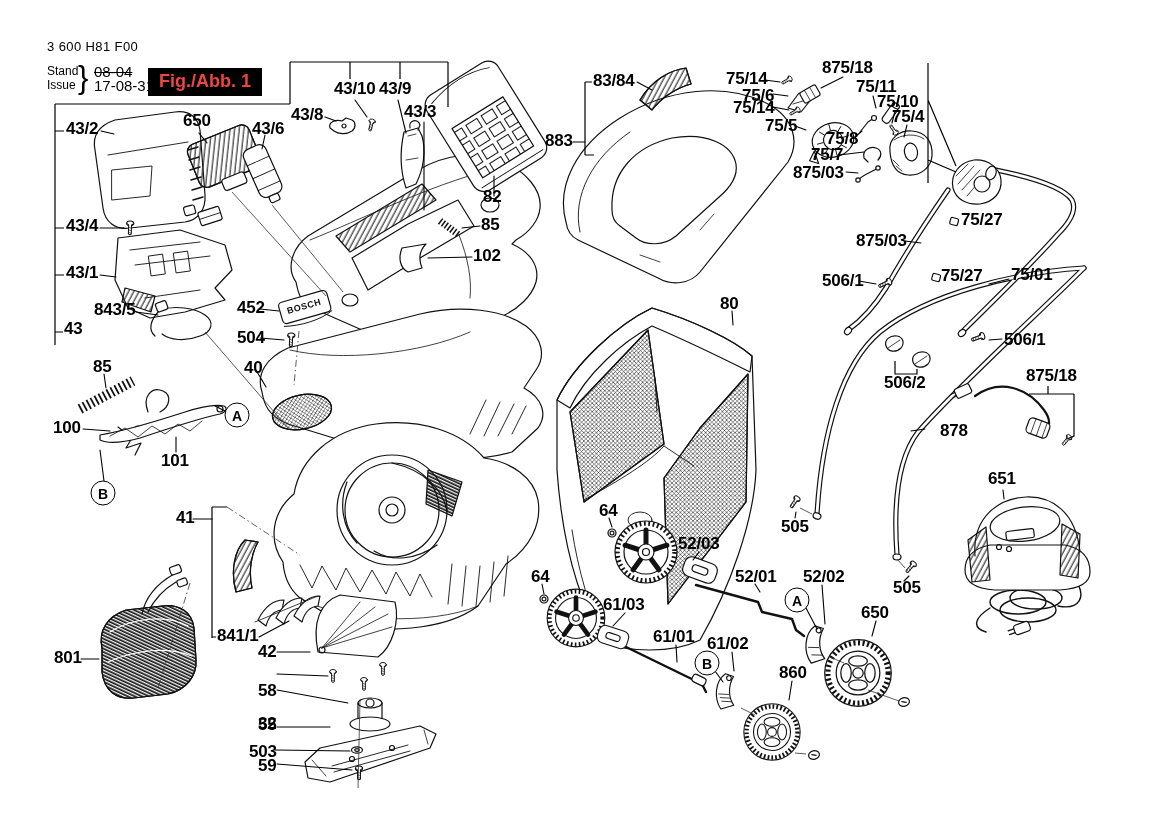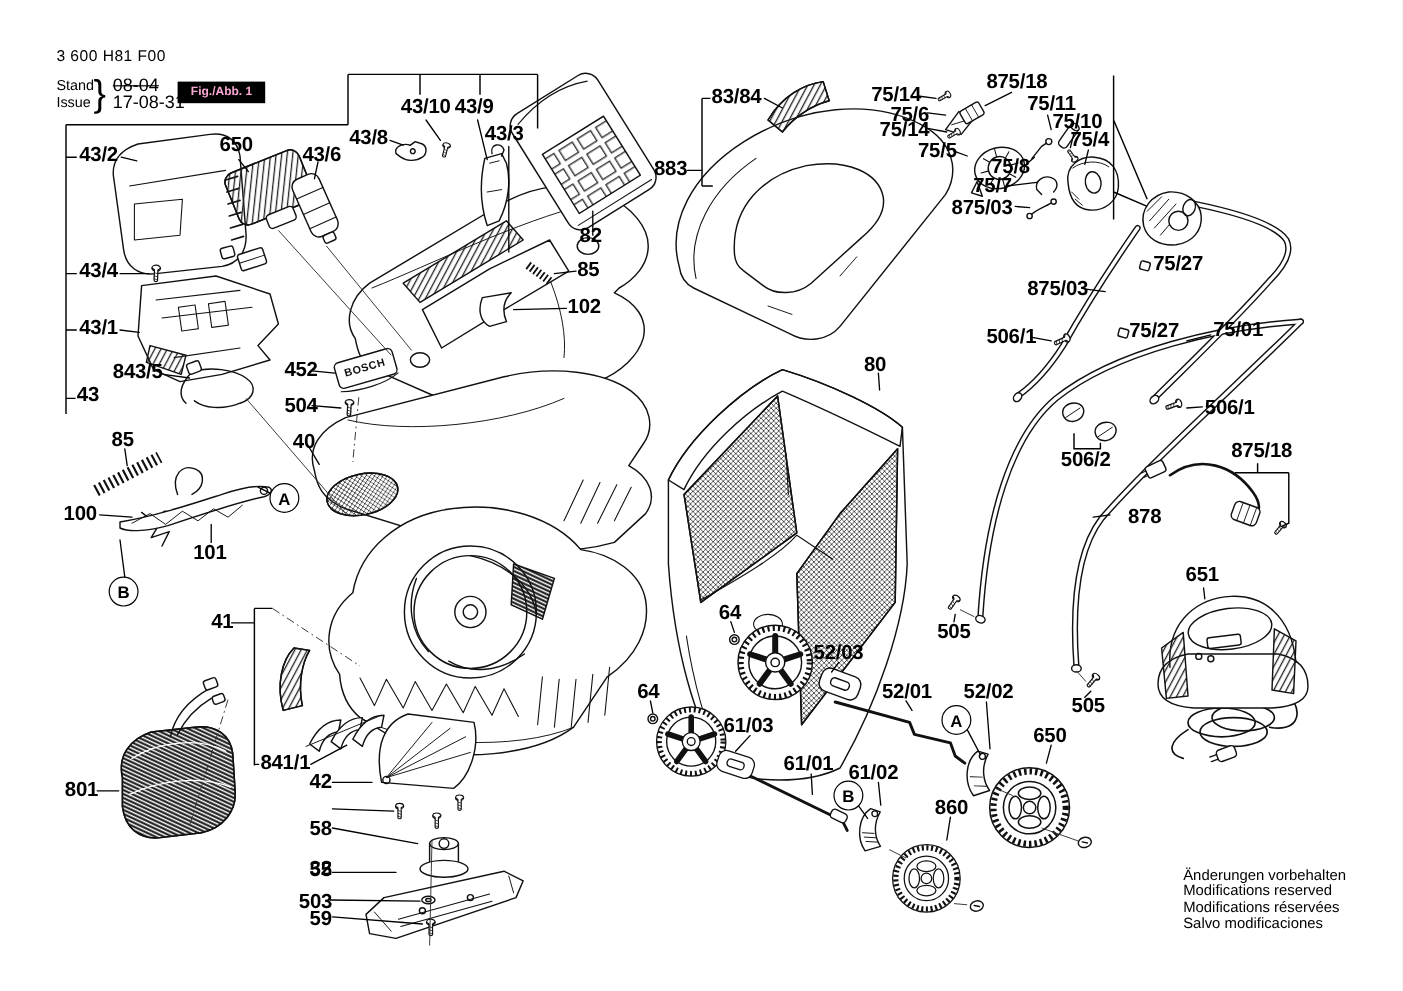--- a/index.html
+++ b/index.html
@@ -9,22 +9,22 @@
   .callout{position:absolute;font-weight:bold;font-size:17px;line-height:15px;white-space:nowrap;
            letter-spacing:-0.2px;}
   .marker{position:absolute;width:23px;height:23px;border:1.7px solid #000;border-radius:50%;
           background:#fff;display:flex;align-items:center;justify-content:center;
           font-weight:bold;font-size:14px;transform:translate(-50%,-50%);}
   .hdr-partnum{position:absolute;left:47px;top:39px;font-size:13px;letter-spacing:.4px;}
   .hdr-standissue{position:absolute;left:47px;top:65px;font-size:12px;line-height:13.5px;}
   .hdr-brace{position:absolute;left:78px;top:60px;font-size:31px;font-weight:300;}
   .hdr-dates{position:absolute;left:94px;top:65px;font-size:15px;line-height:13.5px;}
   .strike{text-decoration:line-through;}
-  .fig-box{position:absolute;left:148px;top:68px;background:#000;color:#f9a8d4;
-           font-weight:bold;font-size:10px;padding:3px 11px 4px 11px;text-align:center;}
+  .fig-box{position:absolute;left:148px;top:68px;background:#000;color:#ef4444;
+           font-weight:bold;font-size:18px;padding:3px 11px 4px 11px;text-align:center;}
   .footer{position:absolute;left:986px;top:723px;font-size:12.4px;line-height:13.4px;}
 </style>
 </head>
 <body>
 
 <div class="stage">
 
 <svg class="art" width="1169" height="826" viewBox="0 0 1169 826">
   <defs>
     <pattern id="mesh" width="4.2" height="4.2" patternUnits="userSpaceOnUse">
@@ -543,20 +543,14 @@
       <div class="callout" style="left: 258px; top: 683px;">58</div>
       <div class="callout" style="left: 258px; top: 717px;">55</div>
       <div class="callout" style="left: 249px; top: 744px;">503</div>
       <div class="callout" style="left: 258px; top: 758px;">59</div>
       <div class="marker" style="left: 237px; top: 415px;">A</div>
       <div class="marker" style="left: 103px; top: 493px;">B</div>
       <div class="marker" style="left: 797px; top: 600px;">A</div>
       <div class="marker" style="left: 707px; top: 663px;">B</div>
     </div>
 
-  <div class="footer">
-    <div>Änderungen vorbehalten</div>
-    <div>Modifications reserved</div>
-    <div>Modifications réservées</div>
-    <div>Salvo modificaciones</div>
-  </div>
 
 </div>
 
 </body></html>

